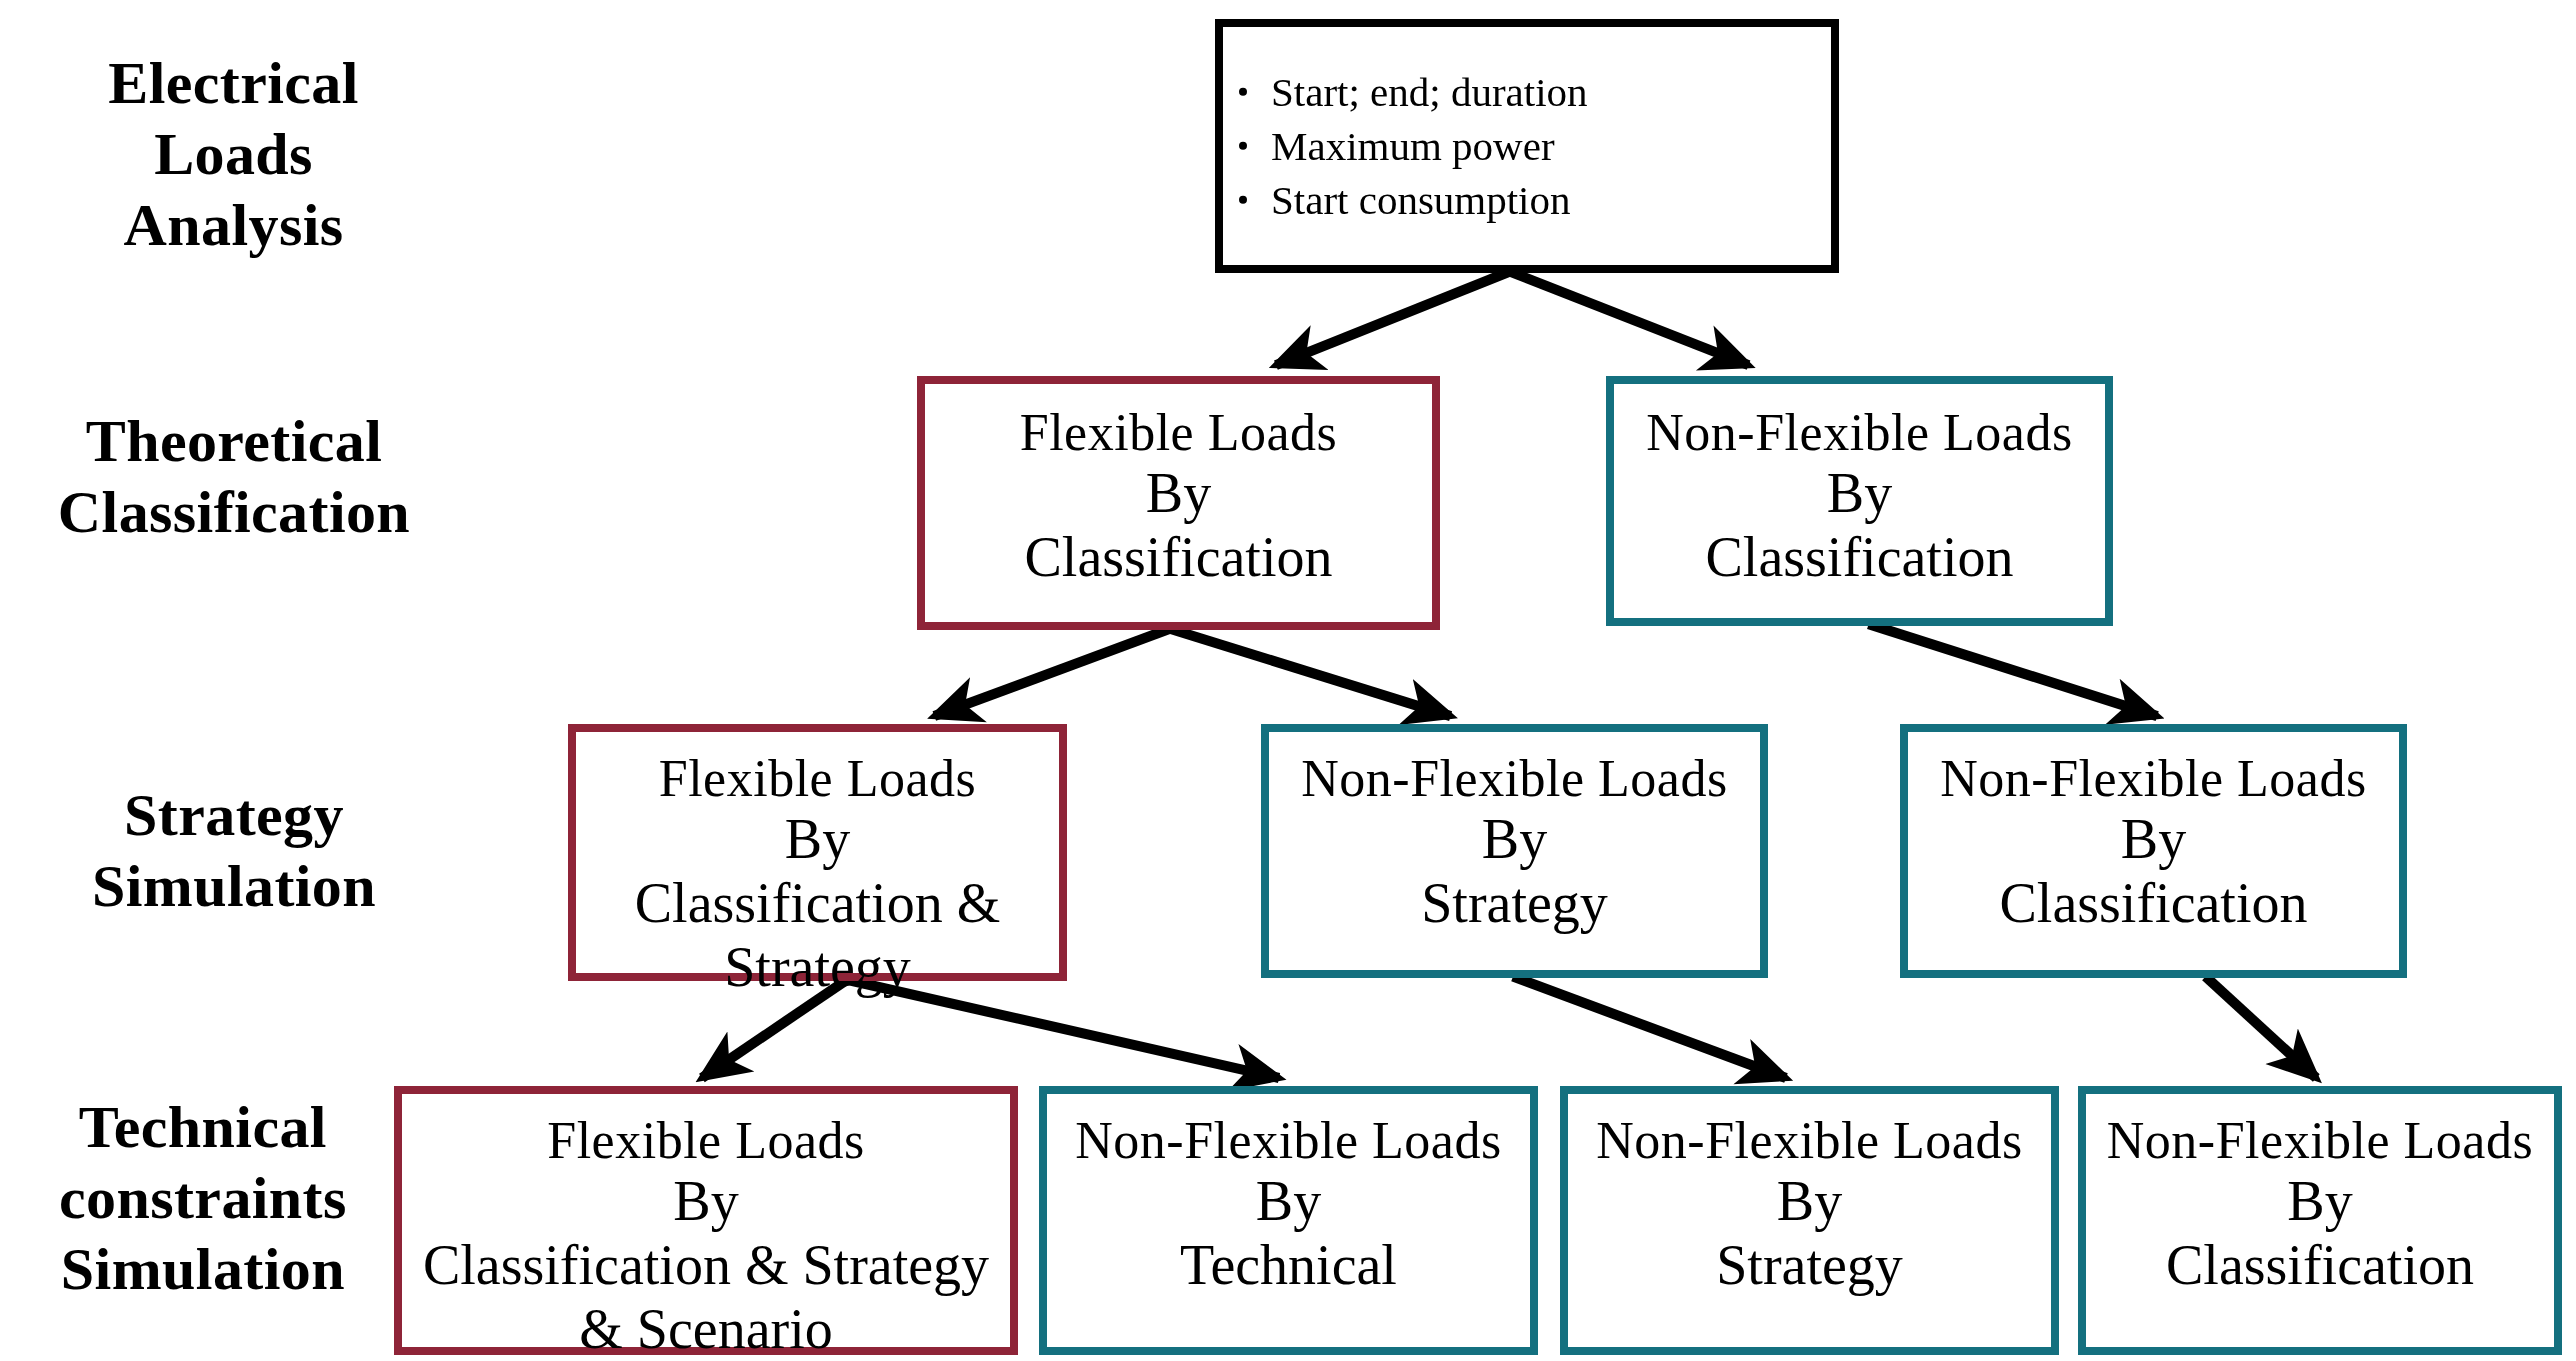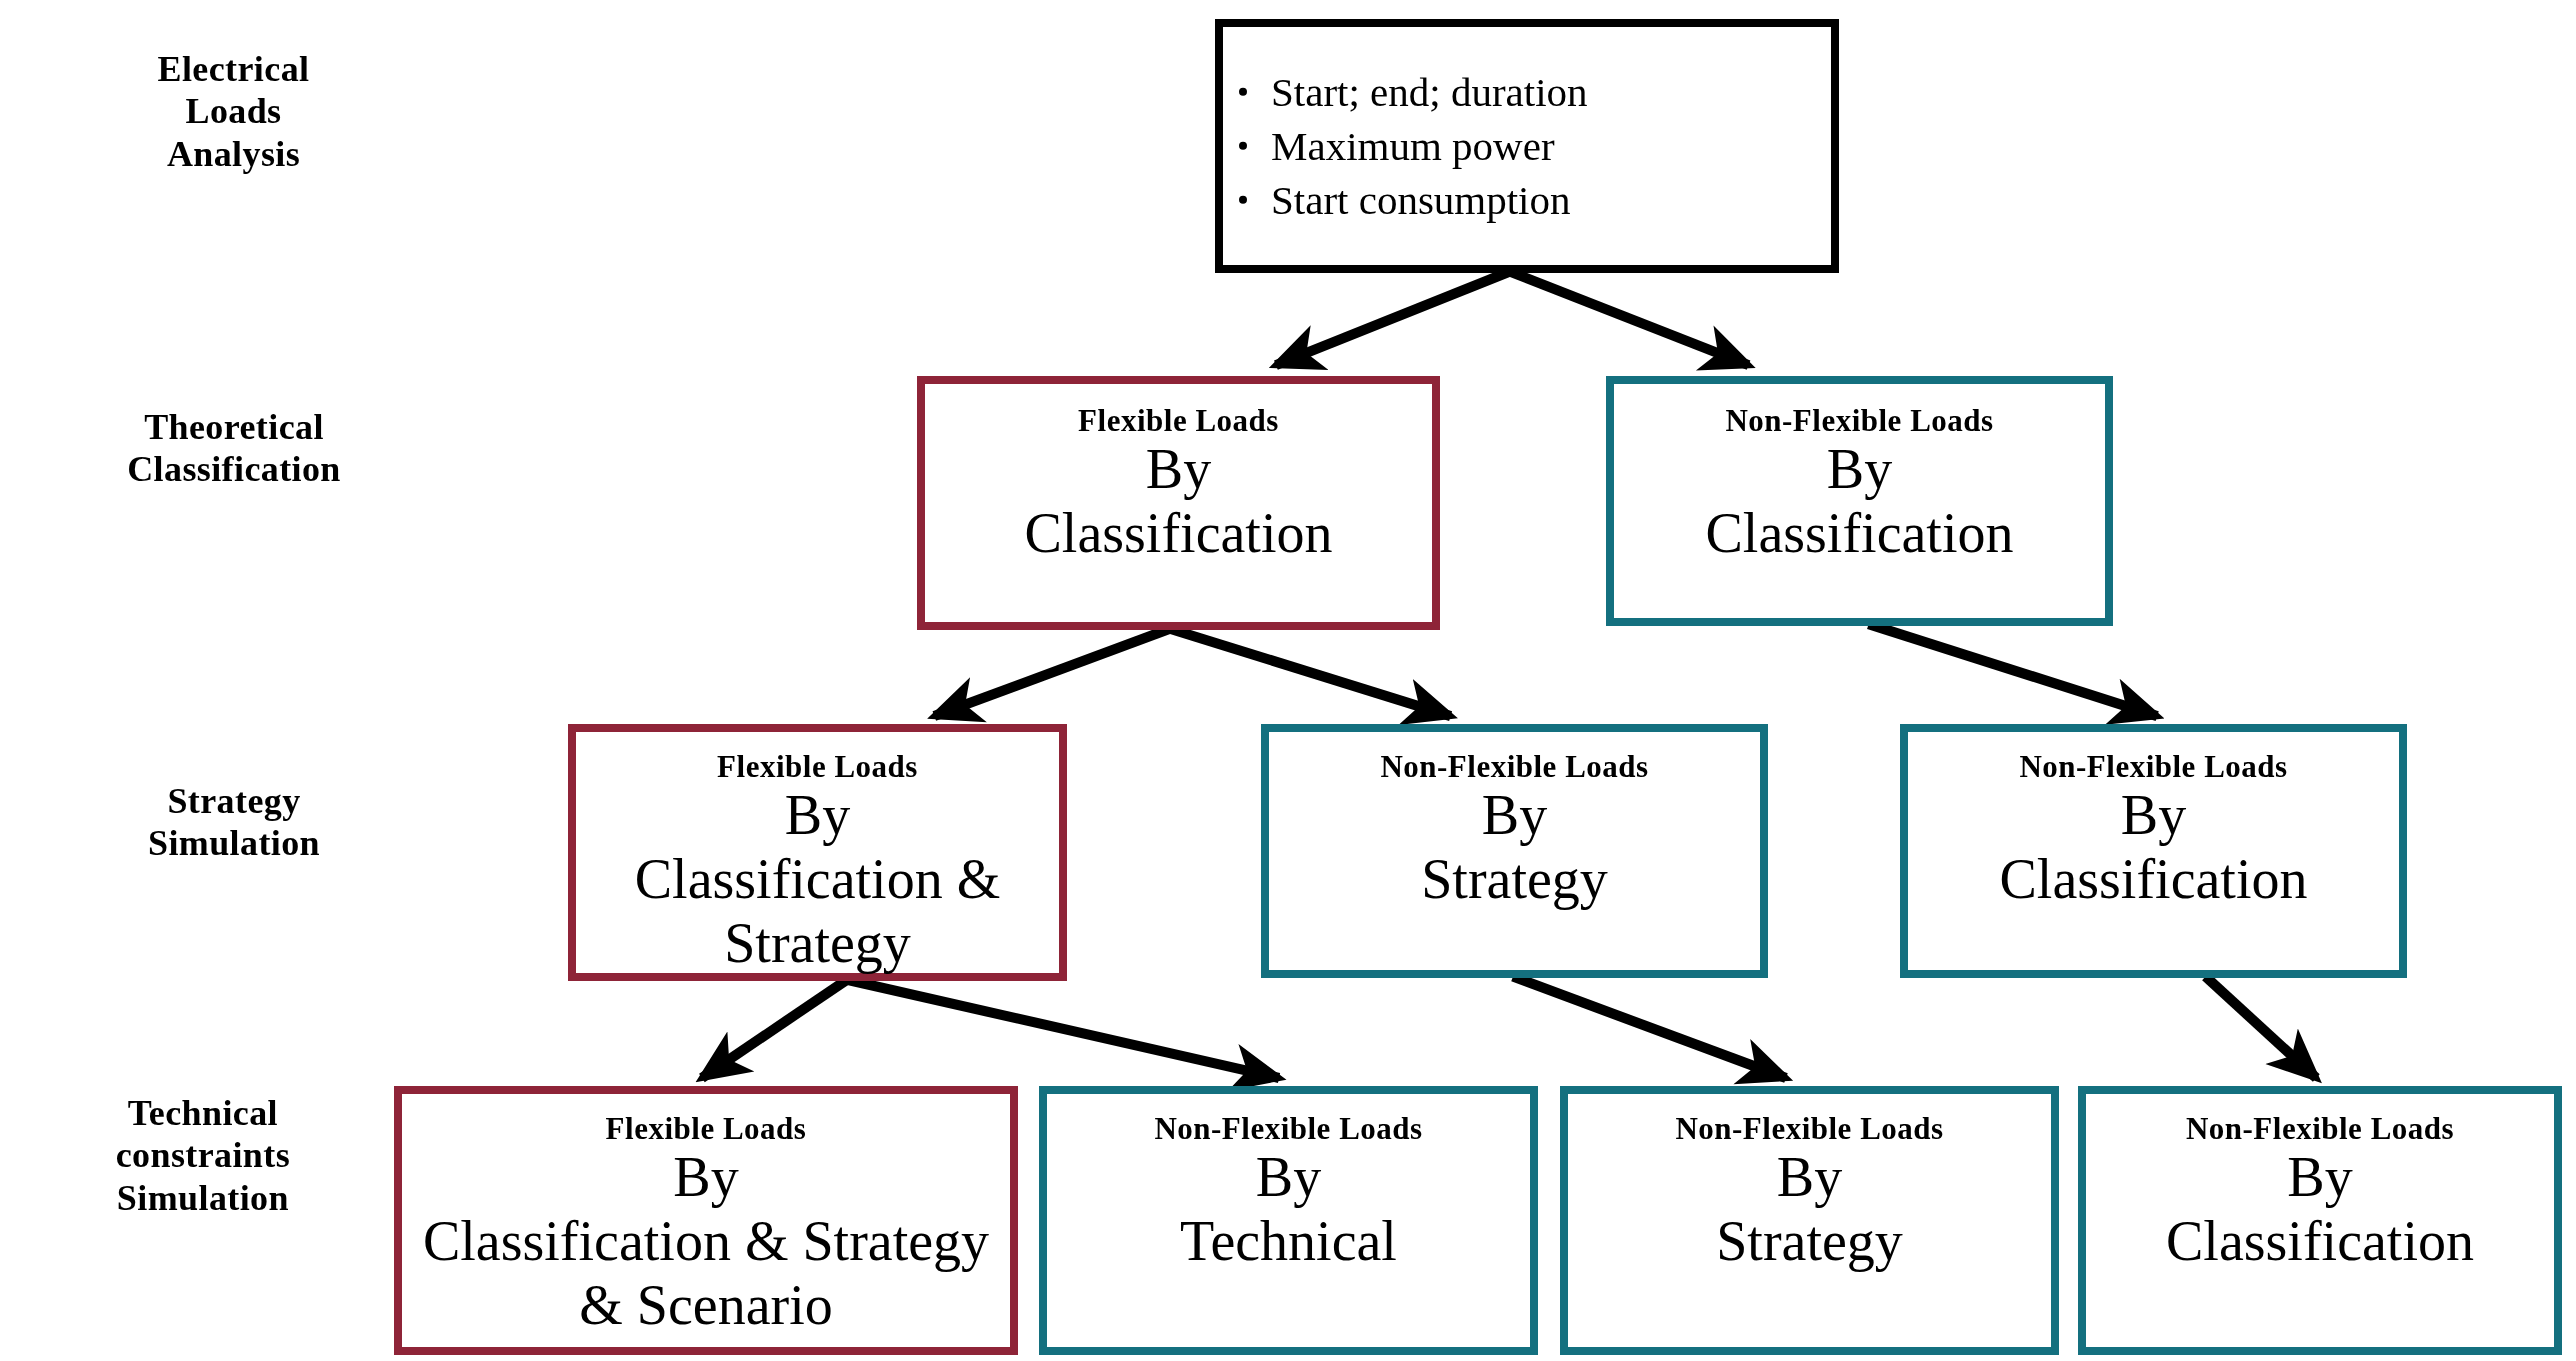--- a/index.html
+++ b/index.html
@@ -21,42 +21,42 @@
     width: 2576px;
     height: 1362px;
     pointer-events: none;
   }
   .row-label {
     position: absolute;
     font-weight: bold;
     color: #000000;
     text-align: center;
     line-height: 1.18;
-    font-size: 36px;
+    font-size: 60px;
     letter-spacing: 0.4px;
   }
   .node {
     position: absolute;
     box-sizing: border-box;
     background: #ffffff;
     display: flex;
     flex-direction: column;
     align-items: center;
     justify-content: flex-start;
     text-align: center;
     color: #000000;
     margin-left: 10px;
   }
   .node.black  { border: 8.6px solid #000000; }
   .node.red    { border: 8.6px solid #8E2438; }
   .node.teal   { border: 8.6px solid #14707F; }
 
   .node-title {
-    font-weight: bold;
-    font-size: 31px;
+    font-weight: normal;
+    font-size: 52px;
     line-height: 1.14;
     white-space: nowrap;
     letter-spacing: 0.5px;
   }
   .node-line {
     font-weight: normal;
     font-size: 56px;
     line-height: 1.14;
     white-space: nowrap;
   }

